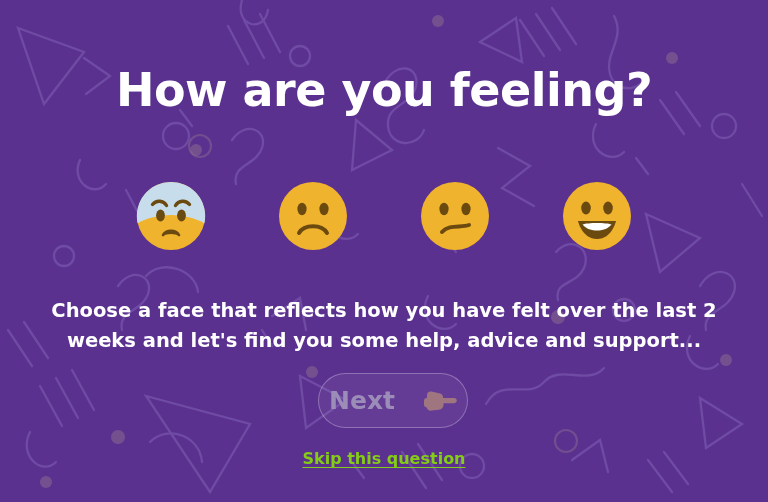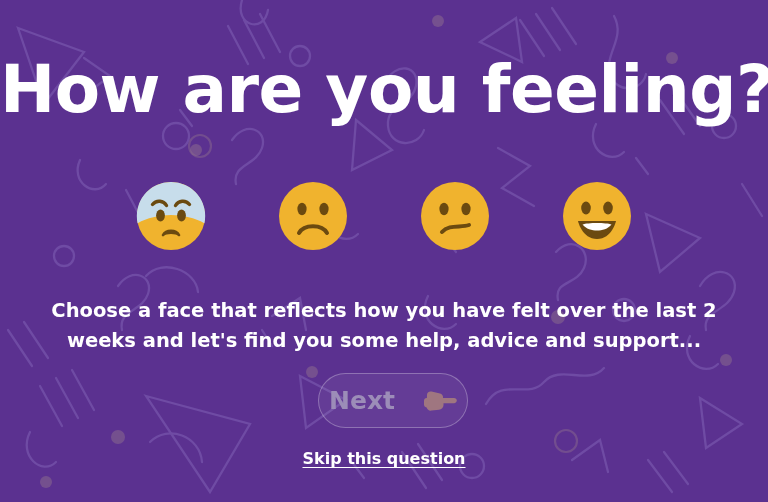--- a/index.html
+++ b/index.html
@@ -35,21 +35,21 @@
   }
 
   
   #title {
     position: absolute;
     top: 52px;
     left: 0;
     width: 768px;
     text-align: center;
     color: #FFFFFF;
-    font-size: 66px;
+    font-size: 46px;
     line-height: 76px;
     font-weight: 700;
     letter-spacing: -0.5px;
     font-family: "DejaVu Sans", sans-serif;
     white-space: nowrap;
   }
 
   
   #faces {
     position: absolute;
@@ -117,21 +117,21 @@
 
   #next-hand { width: 34px; height: 30px; opacity: 0.62; display:block; }
 
   
   #skip-link {
     position: absolute;
     left: 0;
     top: 449px;
     width: 768px;
     text-align: center;
-    color: #ffffff;
+    color: #84cc16;
     font-size: 16px;
     font-weight: 700;
     font-family: "DejaVu Sans", sans-serif;
     text-decoration: underline;
     text-underline-offset: 3px;
     cursor: pointer;
   }
 </style>
 </head>
 <body>

